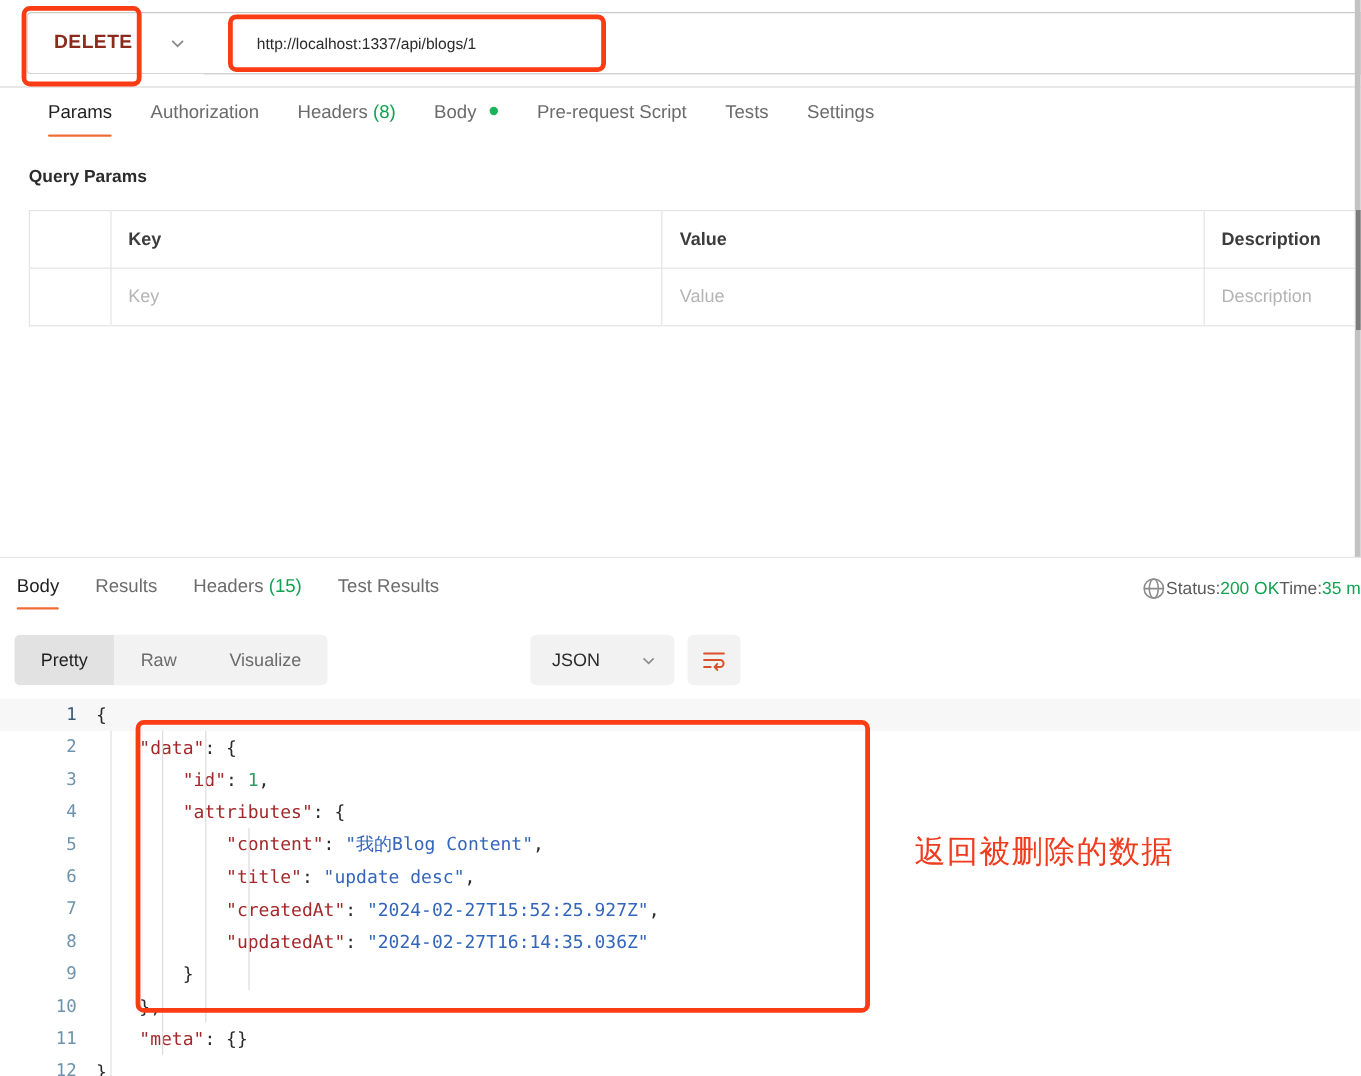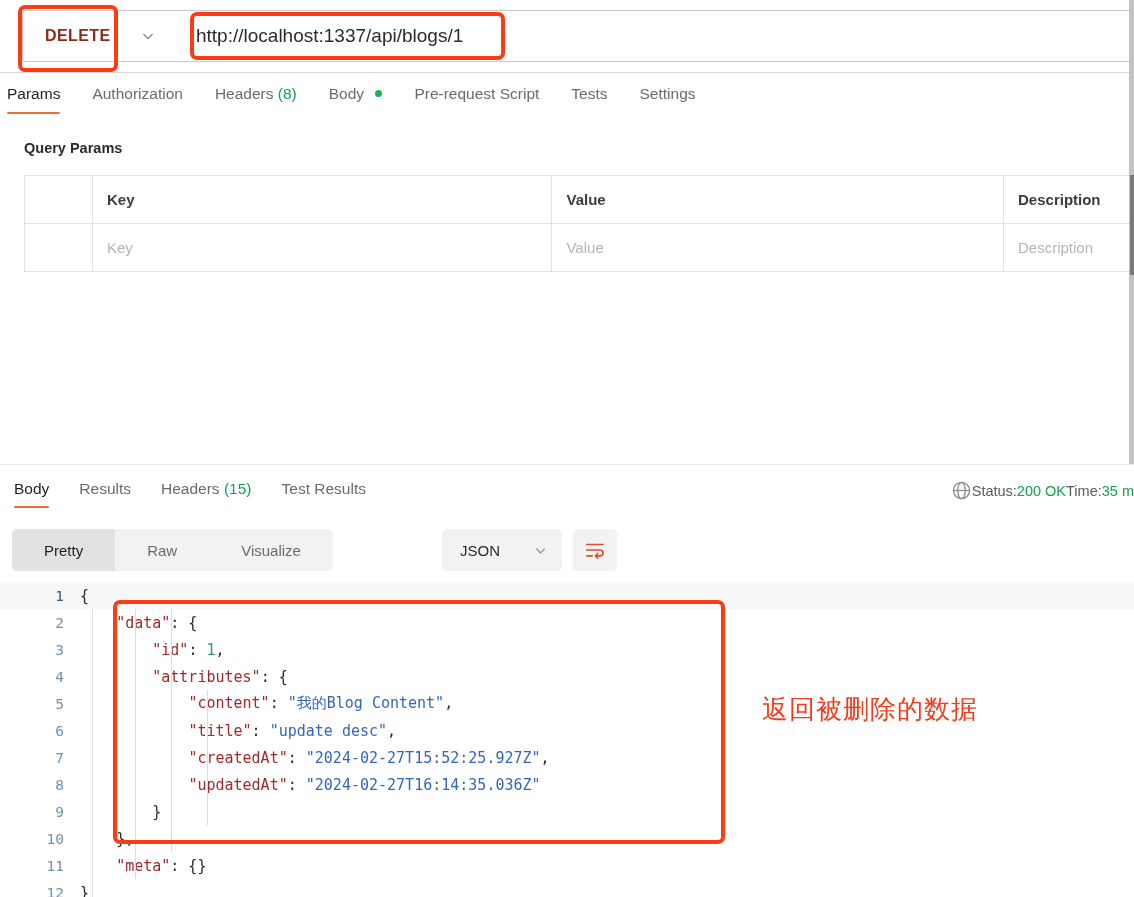--- a/index.html
+++ b/index.html
@@ -34,30 +34,30 @@
     width: 16px; height: 16px; color: #8a8a8a;
   }
   .url-box {
     position: absolute; left: 170px; top: 10px;
     width: 964px; height: 52px;
     border: 1px solid #c9c9c9; border-left: none;
     background: #fff;
     display: flex; align-items: center;
   }
   .url-text {
-    margin-left: 26px;
-    font-size: 19px; color: #2b2b2b;
+    margin-left: 44px;
+    font-size: 13px; color: #2b2b2b;
     font-family: "Liberation Sans", sans-serif;
     white-space: nowrap;
   }
 
   
   .req-tabs {
     position: absolute; left: 0; top: 73px; width: 1134px; height: 48px;
-    display: flex; align-items: flex-start; padding-left: 7px;
+    display: flex; align-items: flex-start; padding-left: 40px;
   }
   .tab {
     position: relative;
     padding: 12px 0 11px 0; margin-right: 32px;
     font-size: 15.5px; color: #6b6b6b;
     cursor: pointer; white-space: nowrap;
   }
   .tab.active { color: #1f1f1f; font-weight: 400; }
   .tab.active::after {
     content: ""; position: absolute; left: 0; right: 0; bottom: 0;
@@ -117,21 +117,21 @@
   .status-ok { color: #12a150; font-weight: 400; }
   .time-val { color: #12a150; }
 
   
   .fmt-group {
     position: absolute; left: 12px; top: 529px;
     height: 42px; background: #f2f2f2; border-radius: 5px;
     display: flex; align-items: stretch; overflow: hidden;
   }
   .fmt-btn {
-    display: flex; align-items: center; padding: 0 32px;
+    display: flex; align-items: center; padding: 0 22px;
     font-size: 15px; color: #6b6b6b; cursor: pointer;
   }
   .fmt-btn.active { background: #e2e2e2; color: #1f1f1f; }
   .json-select {
     position: absolute; left: 442px; top: 529px;
     height: 42px; width: 120px;
     background: #f2f2f2; border-radius: 5px;
     display: flex; align-items: center; justify-content: space-between;
     padding: 0 14px 0 18px; cursor: pointer; gap: 20px;
   }

